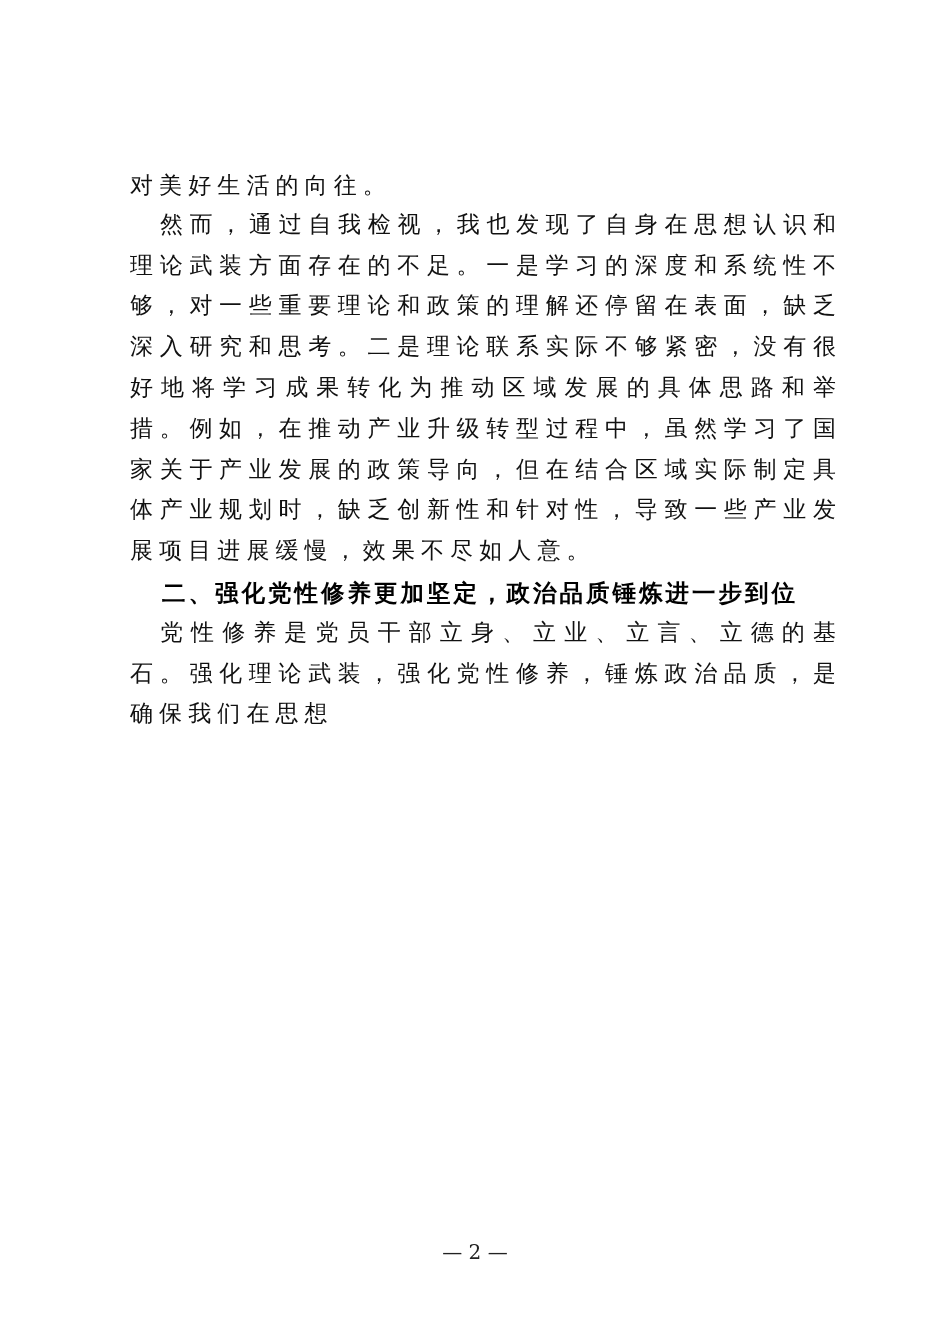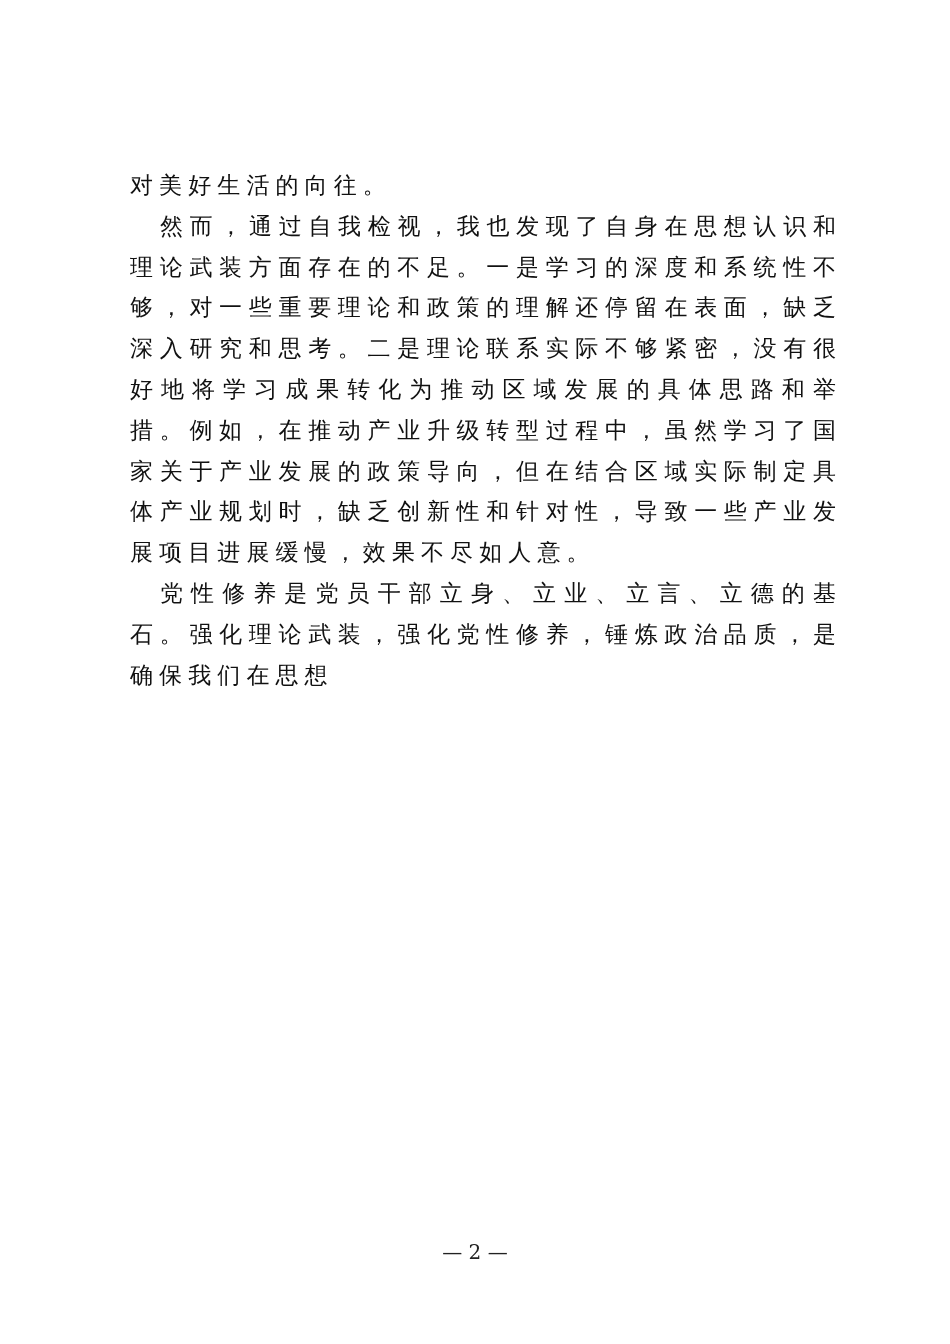--- a/index.html
+++ b/index.html
@@ -5,34 +5,35 @@
   html, body { margin: 0; padding: 0; background: #ffffff; }
   body { width: 950px; height: 1344px; position: relative; overflow: hidden; }
   .page { position: absolute; left: 0; top: 0; width: 802px; height: 1344px; background: #fff; }
   .body-text {
     position: absolute; left: 130px; top: 165px; width: 712px;
     font-family: "DejaVu Serif", "Liberation Serif", serif;
     font-size: 23px; line-height: 40.8px; color: #111;
     letter-spacing: 6.1px; text-align: justify; text-justify: inter-character;
   }
   .para { margin: 0; text-indent: 0; }
-  .para.indent { text-indent: 30px; }
+  .para.indent { text-indent: 30px; font-family: Liberation Mono, monospace; }
   .heading {
     margin: 0; padding-left: 32px;
     font-family: "DejaVu Sans", "Liberation Sans", sans-serif;
     font-weight: bold; font-size: 23.5px; letter-spacing: 3px; color: #000;
   }
   .page-number {
     position: absolute; left: 0; width: 950px; top: 1240px; text-align: center;
     font-family: "DejaVu Serif", "Liberation Serif", serif; font-size: 20px; color: #222;
   }
 </style>
 </head>
 <body>
 
 <div class="page">
   <div class="body-text">
     <p class="para">对美好生活的向往。</p>
     <p class="para indent">然而，通过自我检视，我也发现了自身在思想认识和理论武装方面存在的不足。一是学习的深度和系统性不够，对一些重要理论和政策的理解还停留在表面，缺乏深入研究和思考。二是理论联系实际不够紧密，没有很好地将学习成果转化为推动区域发展的具体思路和举措。例如，在推动产业升级转型过程中，虽然学习了国家关于产业发展的政策导向，但在结合区域实际制定具体产业规划时，缺乏创新性和针对性，导致一些产业发展项目进展缓慢，效果不尽如人意。</p>
+    <p class="heading">二、强化党性修养更加坚定，政治品质锤炼进一步到位</p>
     <p class="para indent">党性修养是党员干部立身、立业、立言、立德的基石。强化理论武装，强化党性修养，锤炼政治品质，是确保我们在思想</p>
   </div>
   <div class="page-number">— 2 —</div>
 </div>
 
 </body></html>

